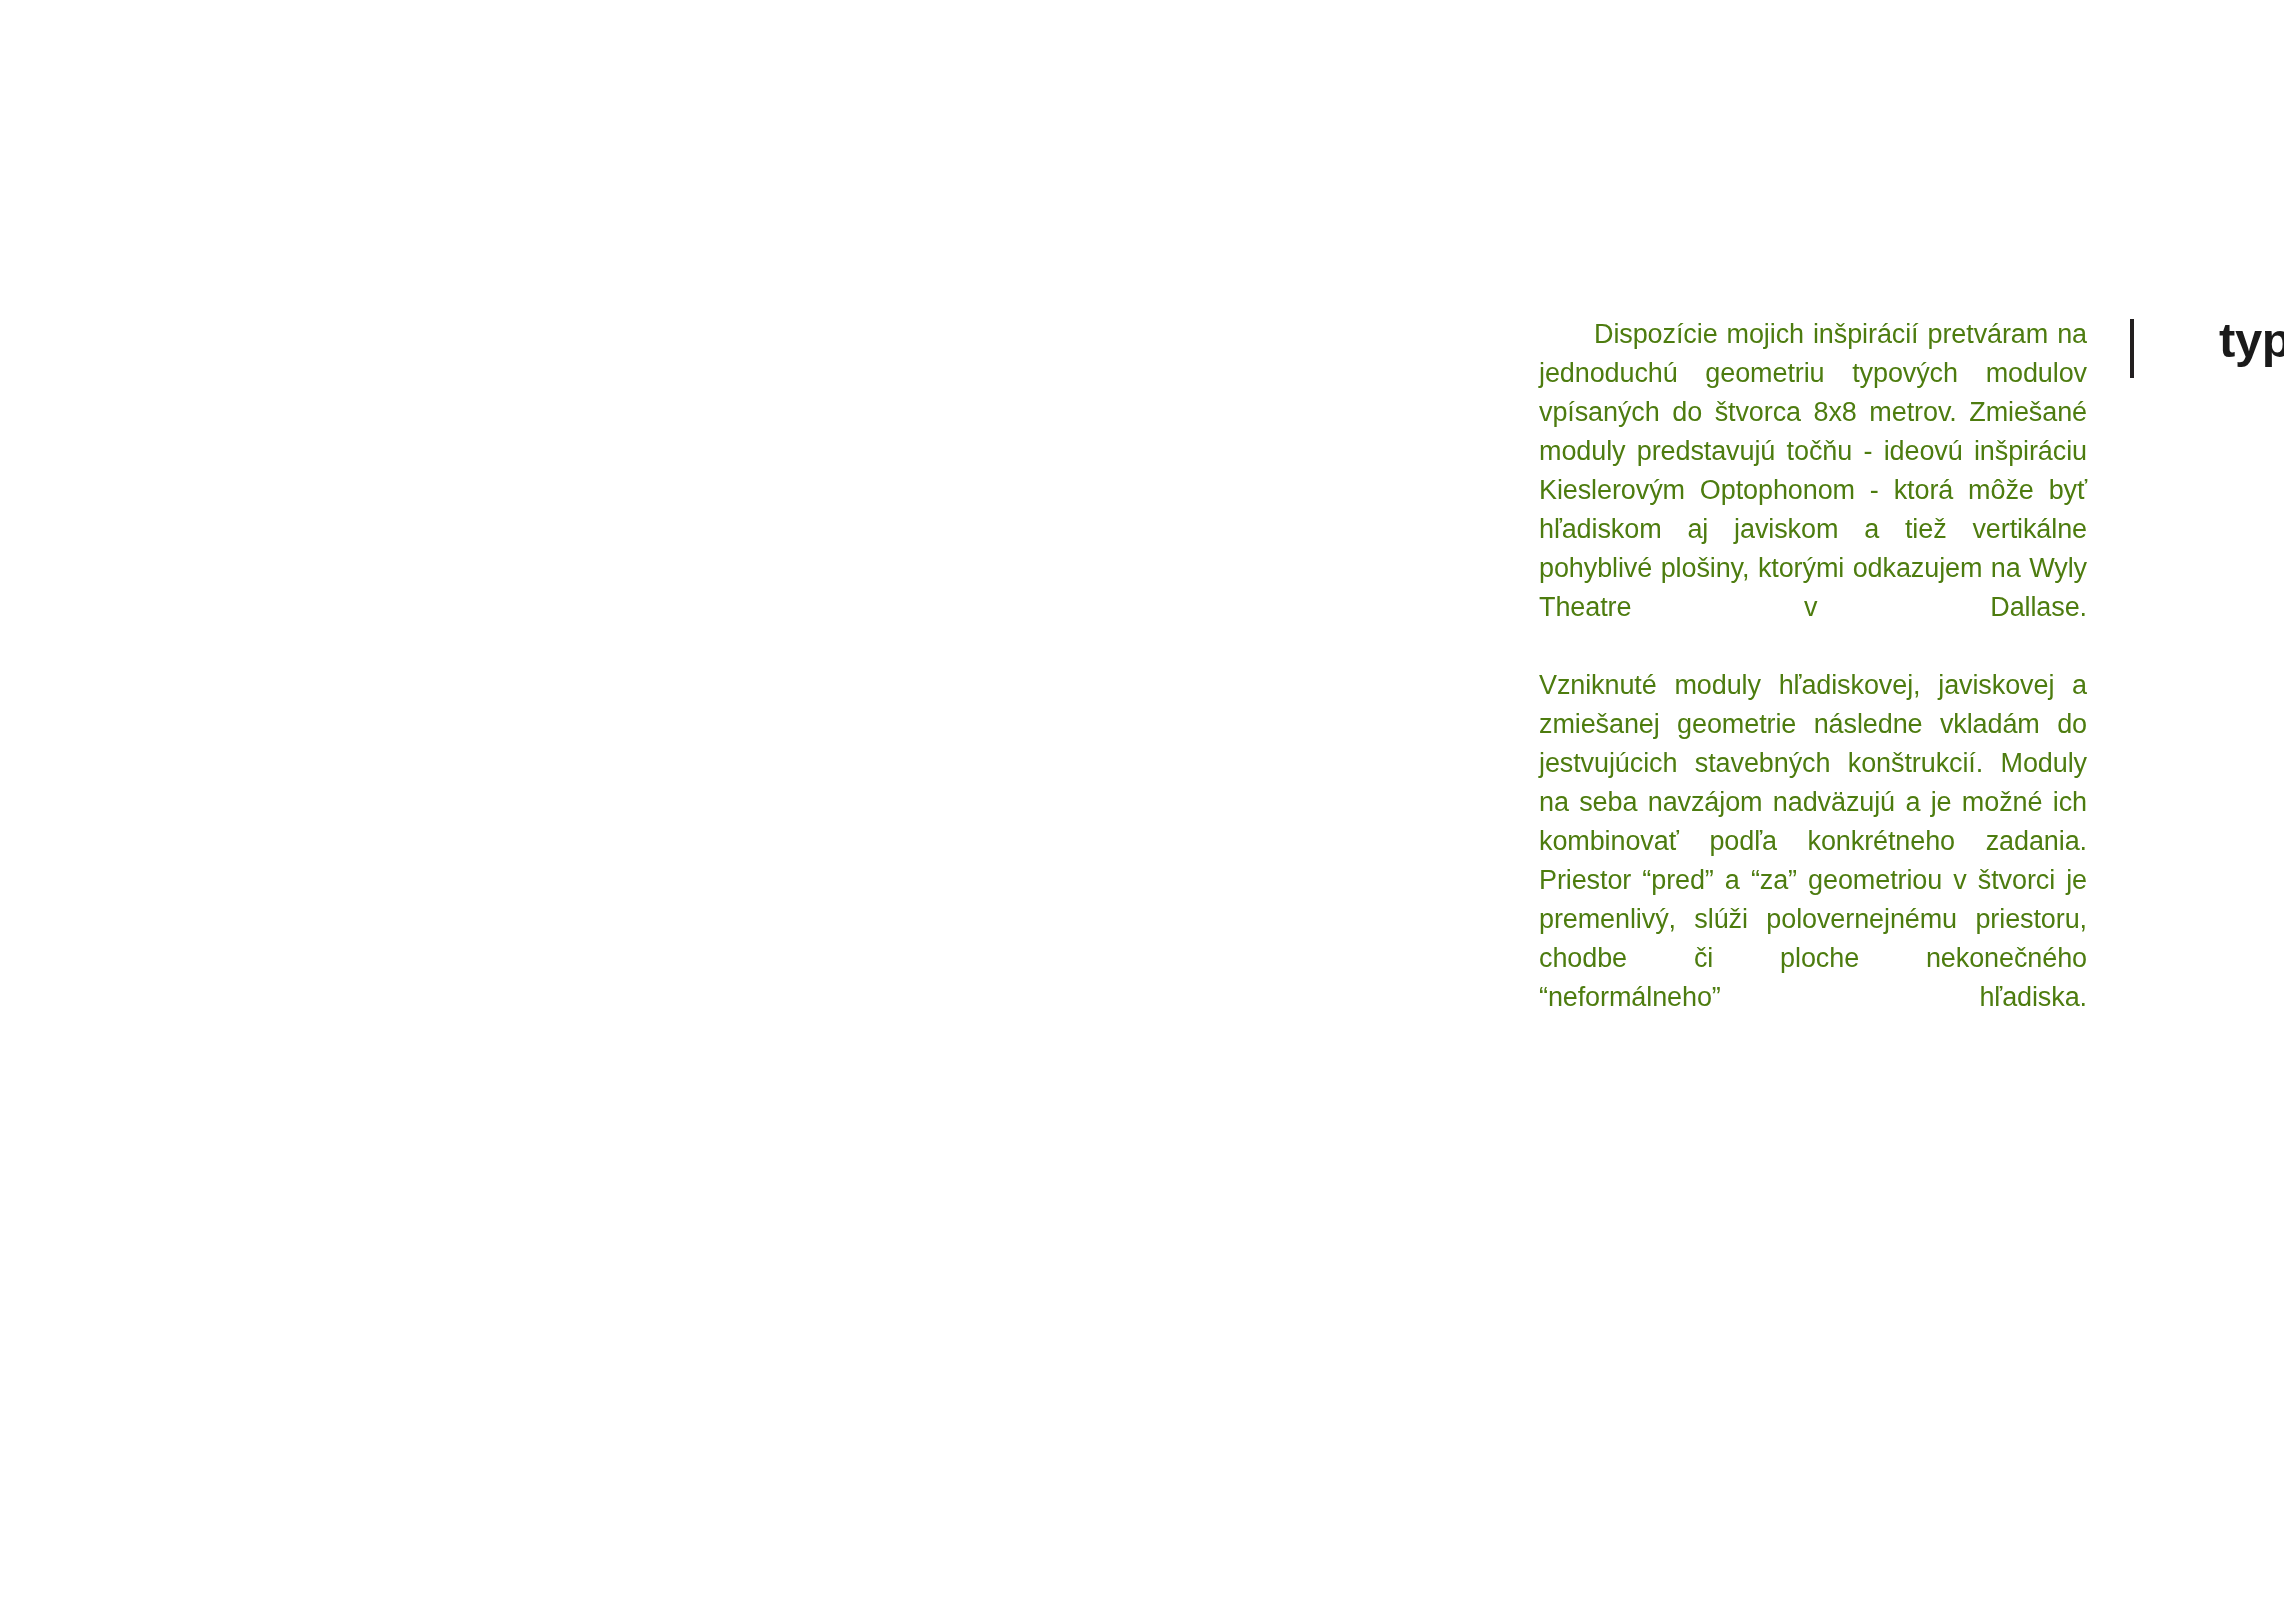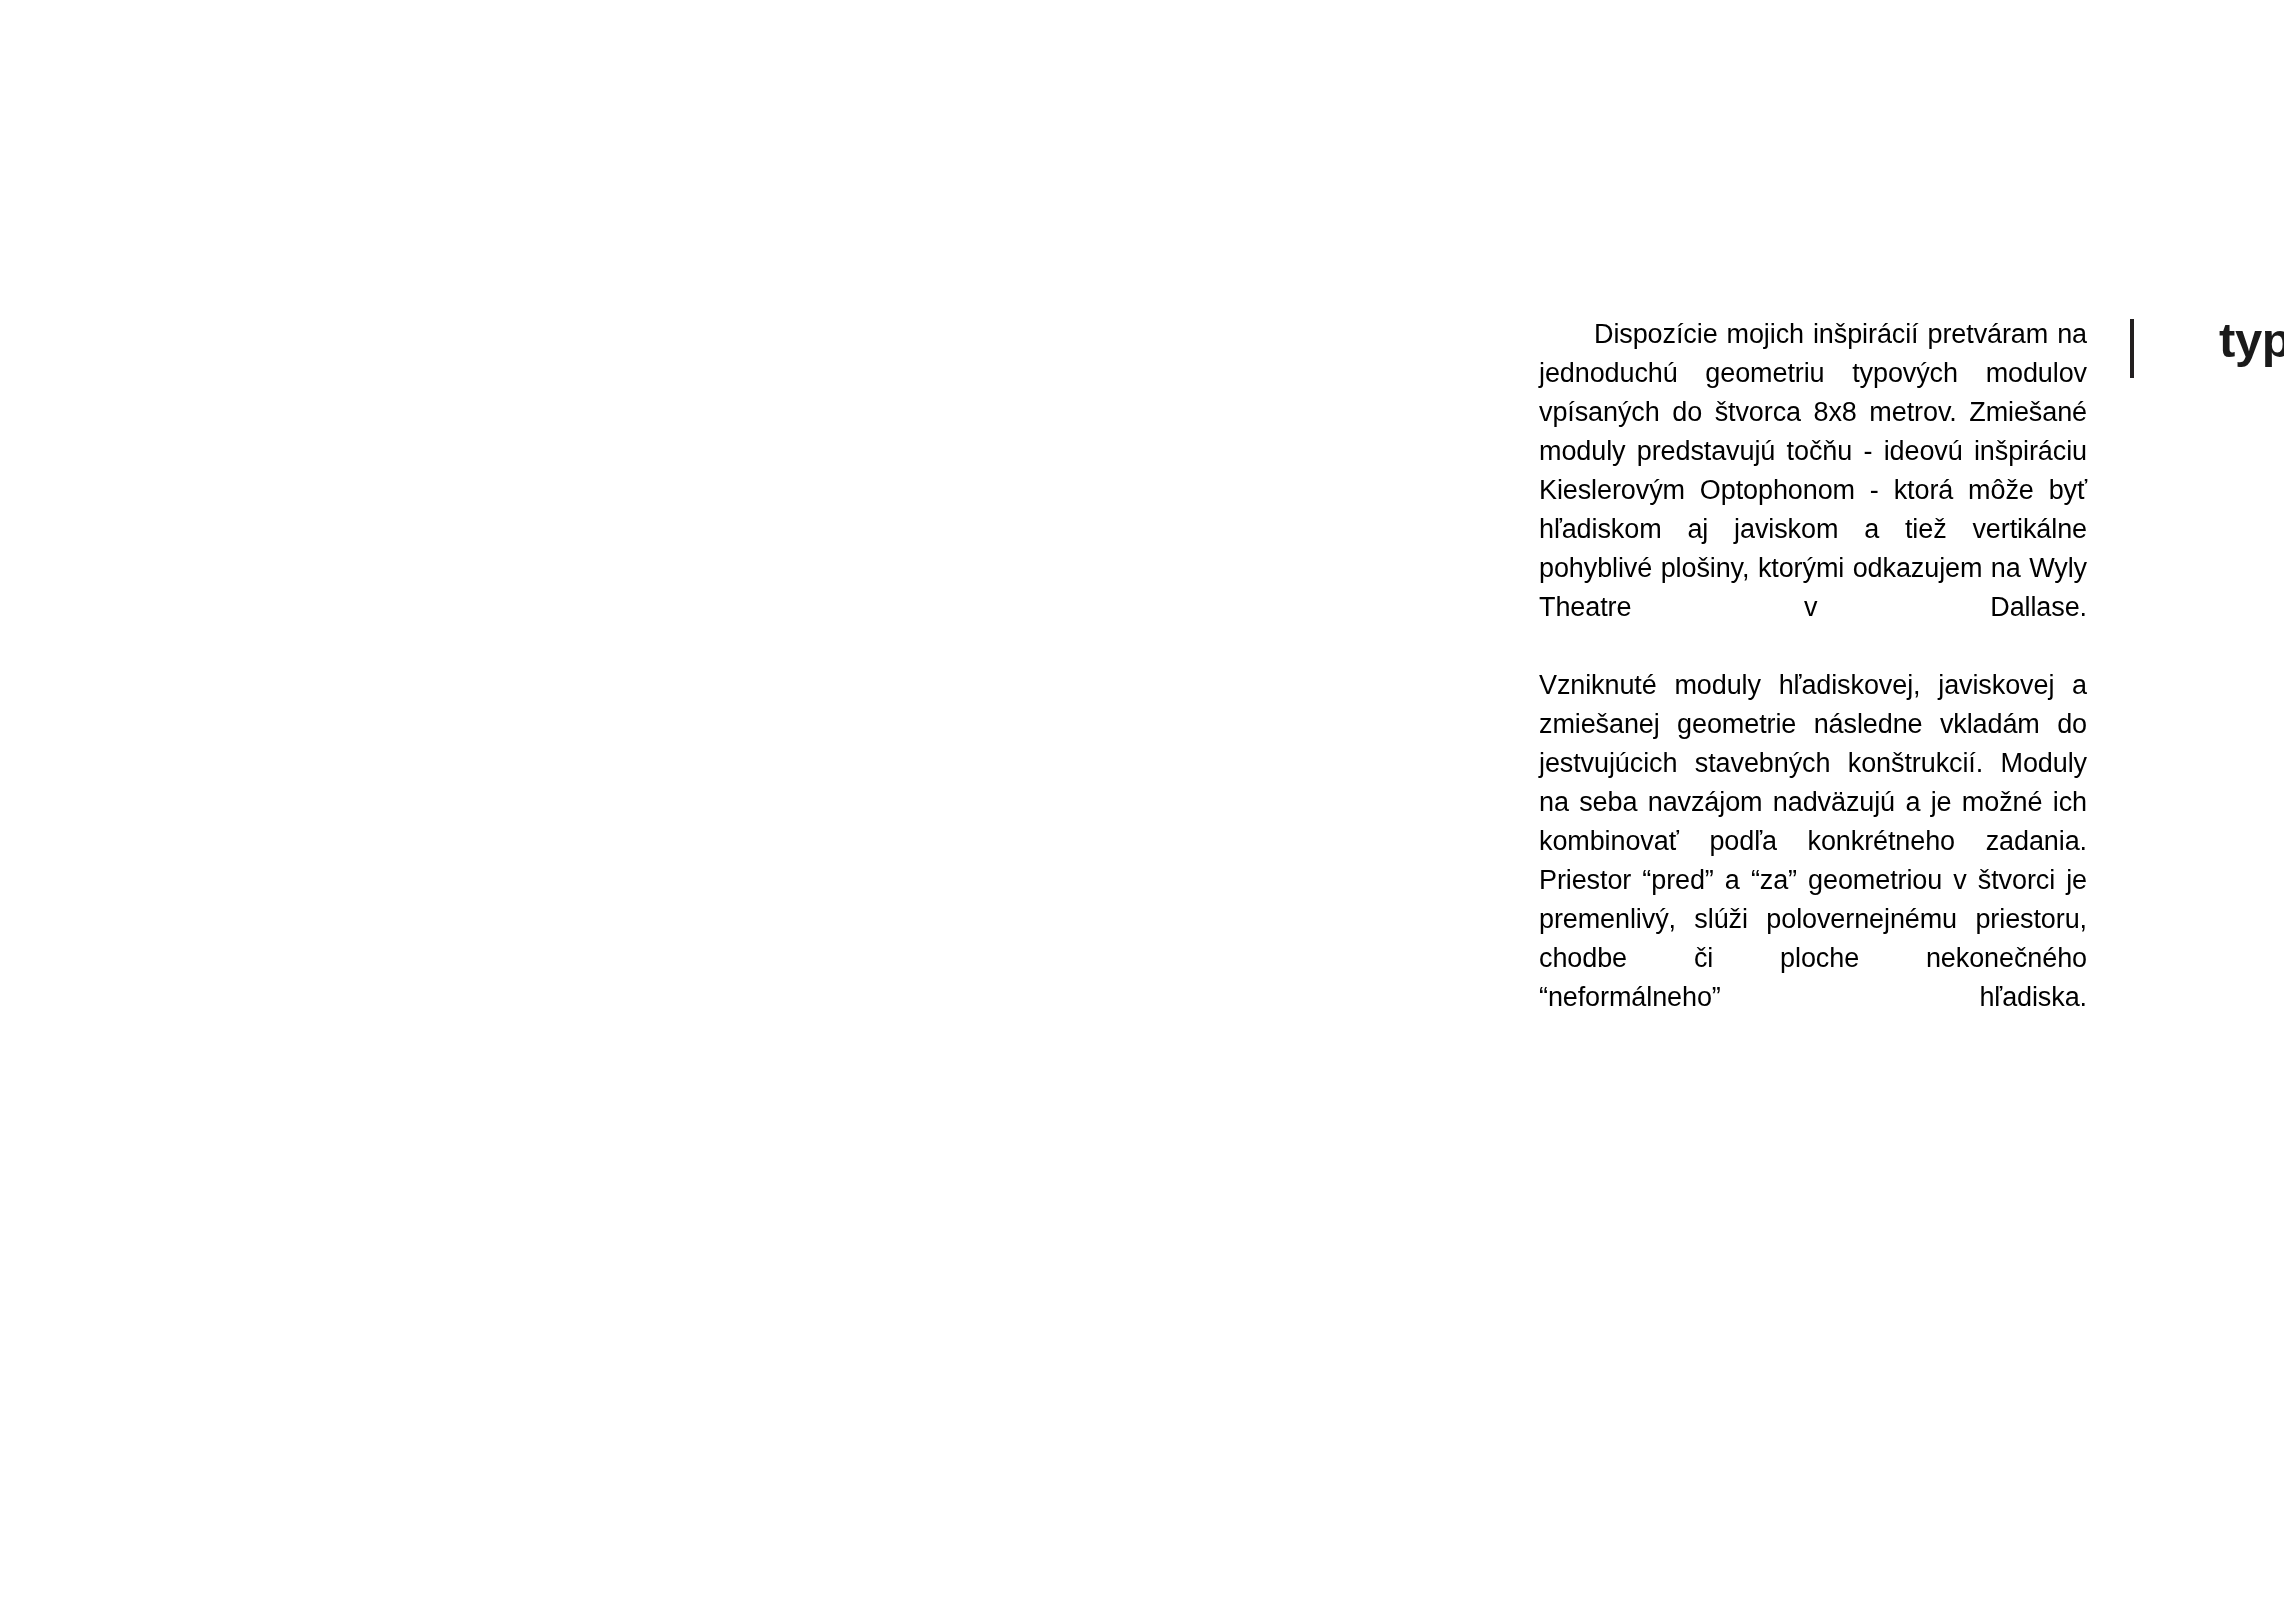--- a/index.html
+++ b/index.html
@@ -33,21 +33,21 @@
   }
 
   
   #body-column {
     width: 548px;
     text-align: justify;
     text-justify: inter-word;
     font-size: 27px;
     line-height: 39px;
     letter-spacing: -0.1px;
-    color: #000000;
+    color: #4d7c0f;
   }
   #body-column p {
     margin: 0;
   }
   #body-column p.indented {
     text-indent: 55px;
   }
   
   #body-column p::after {
     content: "";

